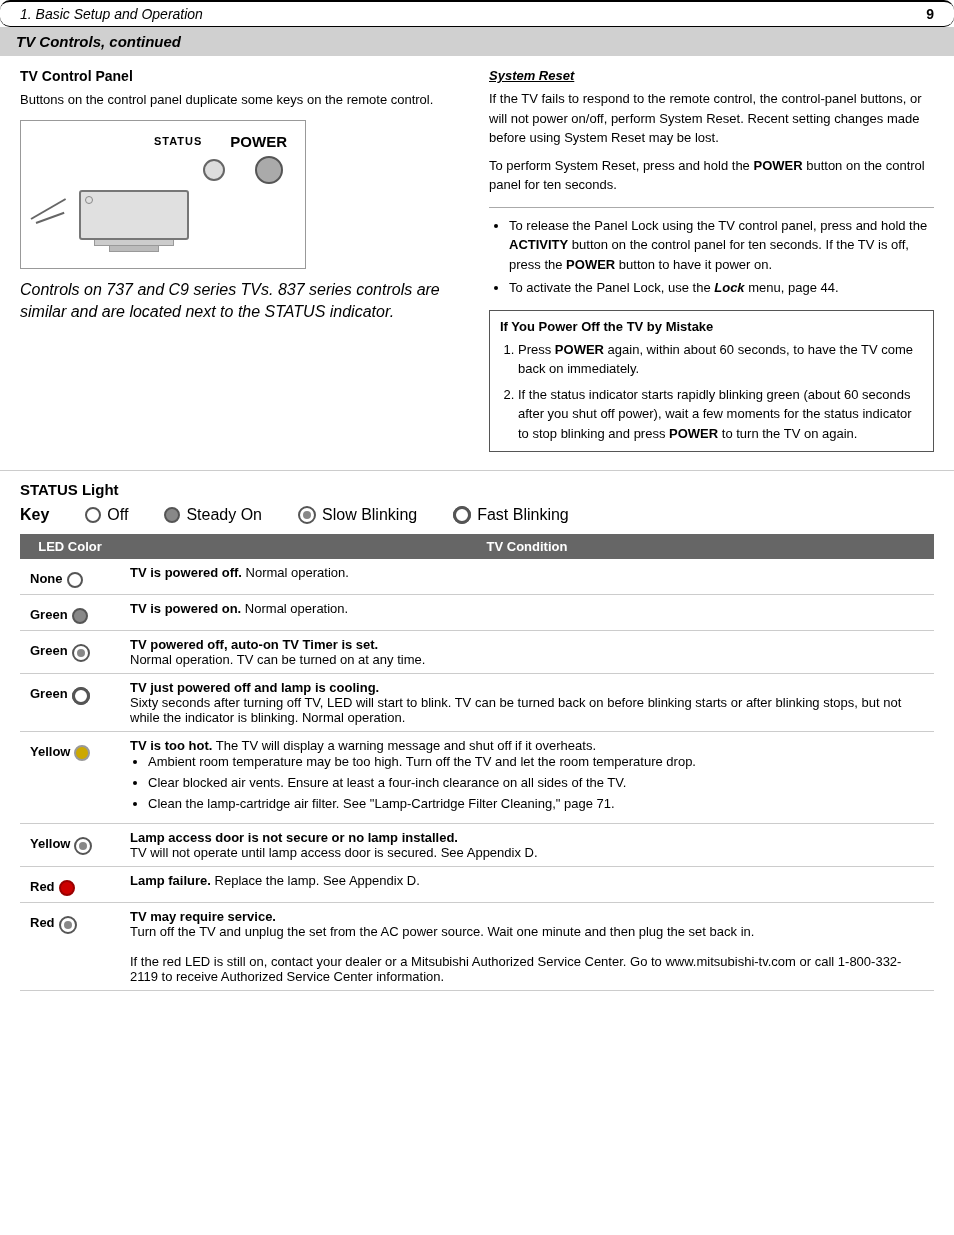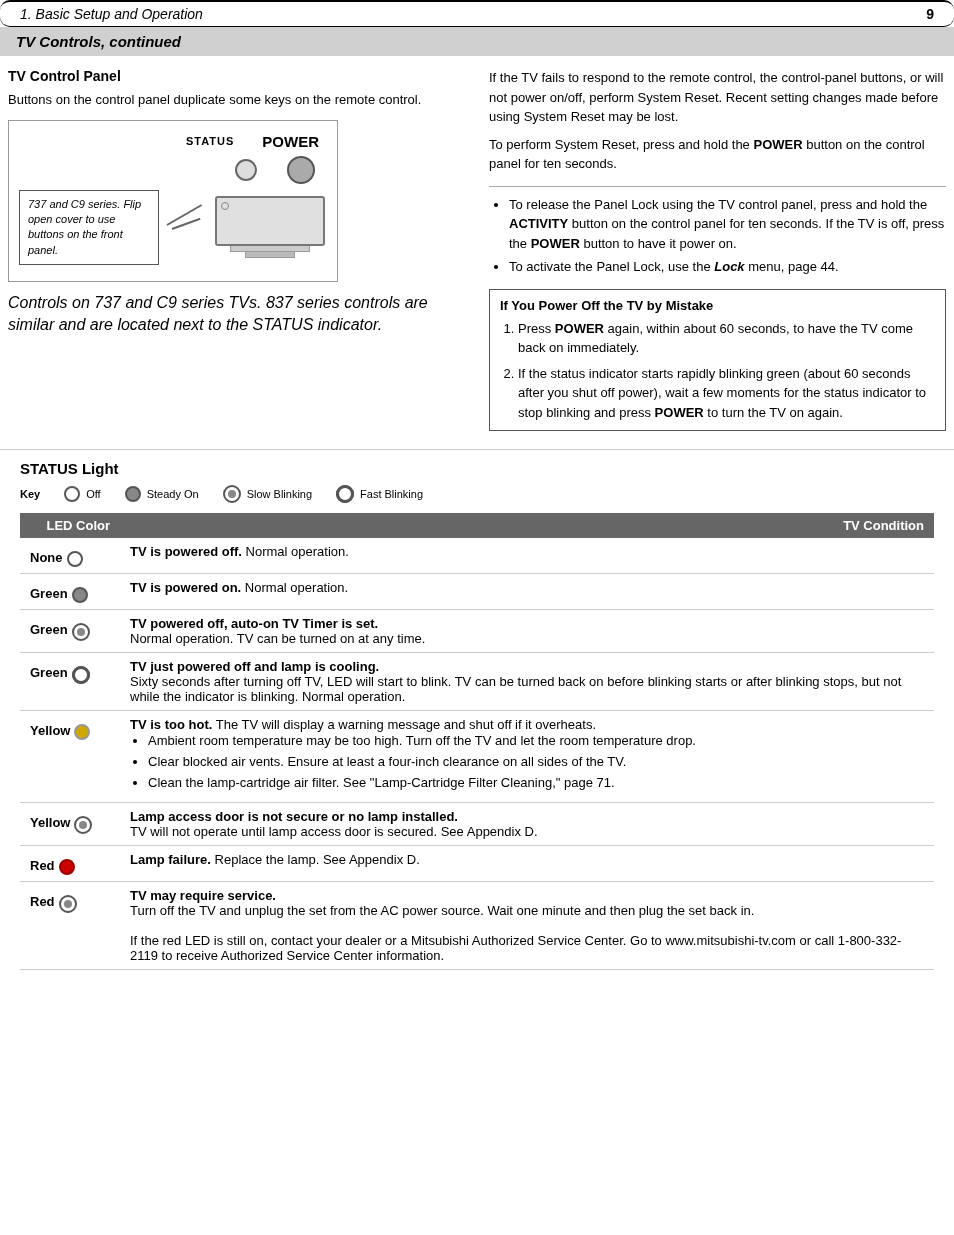--- a/index.html
+++ b/index.html
@@ -38,21 +38,21 @@
       padding: 6px 16px;
       font-size: 15px;
       font-style: italic;
       font-weight: bold;
       margin-bottom: 12px;
     }
 
     .main-content {
       display: flex;
       gap: 0;
-      padding: 0 8px;
+      padding: 0 20px;
     }
 
     
     .left-col {
       width: 50%;
       padding-right: 24px;
     }
 
     
     .right-col {
@@ -80,21 +80,21 @@
       margin-bottom: 4px;
       line-height: 1.5;
     }
 
     
     .tv-diagram {
       border: 1px solid #999;
       margin: 10px 0;
       padding: 10px;
       position: relative;
-      width: 330px;
+      width: 286px;
     }
 
     .callout-box {
       border: 1px solid #555;
       font-style: italic;
       font-size: 11px;
       padding: 6px 8px;
       width: 140px;
       line-height: 1.4;
     }
@@ -135,23 +135,23 @@
 
     .status-section-title {
       font-size: 15px;
       font-weight: bold;
       margin-bottom: 8px;
     }
 
     .key-row {
       display: flex;
       align-items: center;
-      gap: 24px;
+      gap: 36px;
       margin-bottom: 10px;
-      font-size: 11px;
+      font-size: 16px;
     }
     .key-label { font-weight: bold; }
 
     .key-item {
       display: flex;
       align-items: center;
       gap: 6px;
     }
 
     
@@ -213,21 +213,21 @@
       width: 100%;
       border-collapse: collapse;
       font-size: 13px;
     }
     .status-table thead tr {
       background: #666;
       color: #fff;
     }
     .status-table thead th {
       padding: 5px 10px;
-      text-align: right;
+      text-align: center;
       font-weight: bold;
     }
     .status-table tbody tr {
       border-bottom: 1px solid #ccc;
       margin-top: 32px;
     }
     .status-table tbody td {
       padding: 6px 10px;
       vertical-align: top;
     }
@@ -282,23 +282,20 @@
         <span style="font-size:11px; font-weight:bold; letter-spacing:1px;">STATUS</span>
         <span style="font-size:15px; font-weight:bold;">POWER</span>
       </div>
 
       <div style="display:flex; justify-content:flex-end; gap:30px; align-items:center; padding-right:12px; margin-bottom:6px;">
         <div style="width:22px;height:22px;border-radius:50%;border:2px solid #666;background:#ddd;"></div>
         <div style="width:28px;height:28px;border-radius:50%;border:2px solid #555;background:#aaa;"></div>
       </div>
 
       <div style="display:flex; align-items:center; gap:8px; margin-bottom:6px;">
-        <div class="callout-box">
-          <em>737 and C9 series. Flip open cover to use buttons on the front panel.</em>
-        </div>
 
         <div style="display:flex; flex-direction:column; align-items:center; gap:2px;">
           <div style="width:40px; height:2px; background:#666; transform:rotate(-30deg); transform-origin: left center;"></div>
           <div style="width:30px; height:2px; background:#666; transform:rotate(-20deg); transform-origin: left center;"></div>
         </div>
 
         <div style="display:flex; flex-direction:column; align-items:center;">
           <div style="width:110px; height:50px; border:2px solid #777; background:#e0e0e0; border-radius:3px; position:relative;">
             <div style="position:absolute; top:4px; left:4px; width:8px; height:8px; border-radius:50%; border:1.5px solid #888;"></div>
           </div>
@@ -308,20 +305,21 @@
       </div>
 
     </div>
 
     <div class="diagram-caption">Controls on 737 and C9 series TVs.  837 series controls are similar and are located next to the STATUS indicator.</div>
   </div>
 
   <div class="right-col">
 
     <div style="margin-bottom:12px;">
+      <div class="right-subsection-title">System Reset</div>
       <div class="body-text">If the TV fails to respond to the remote control, the control-panel buttons, or will not power on/off, perform System Reset.  Recent setting changes made before using System Reset may be lost.</div>
       <div class="body-text">
         To perform System Reset, press and hold the <strong>POWER</strong> button on the control panel for ten seconds.
       </div>
     </div>
 
     <div style="border-top:1.5px solid #aaa; padding-top:8px; margin-bottom:12px;">
       <ul class="bullet-list">
         <li>
           To release the Panel Lock using the TV control panel, press and hold the <strong>ACTIVITY</strong> button on the control panel for ten seconds.  If the TV is off, press the <strong>POWER</strong> button to have it power on.

